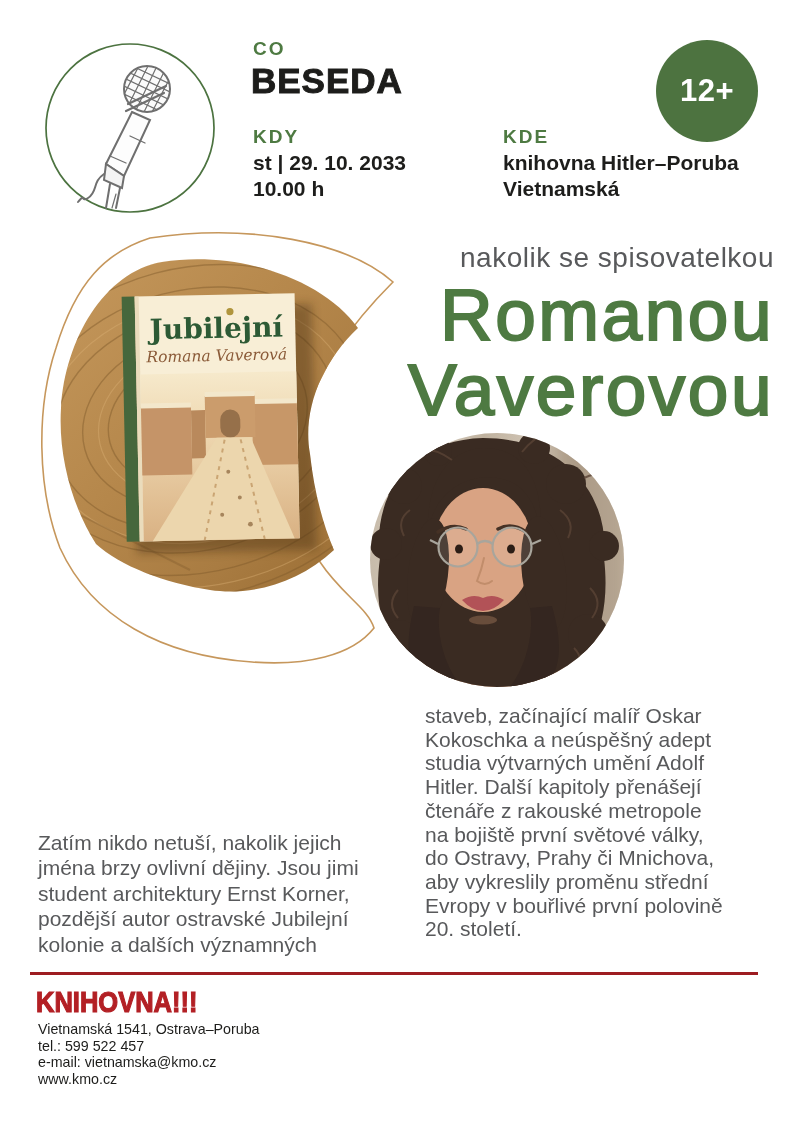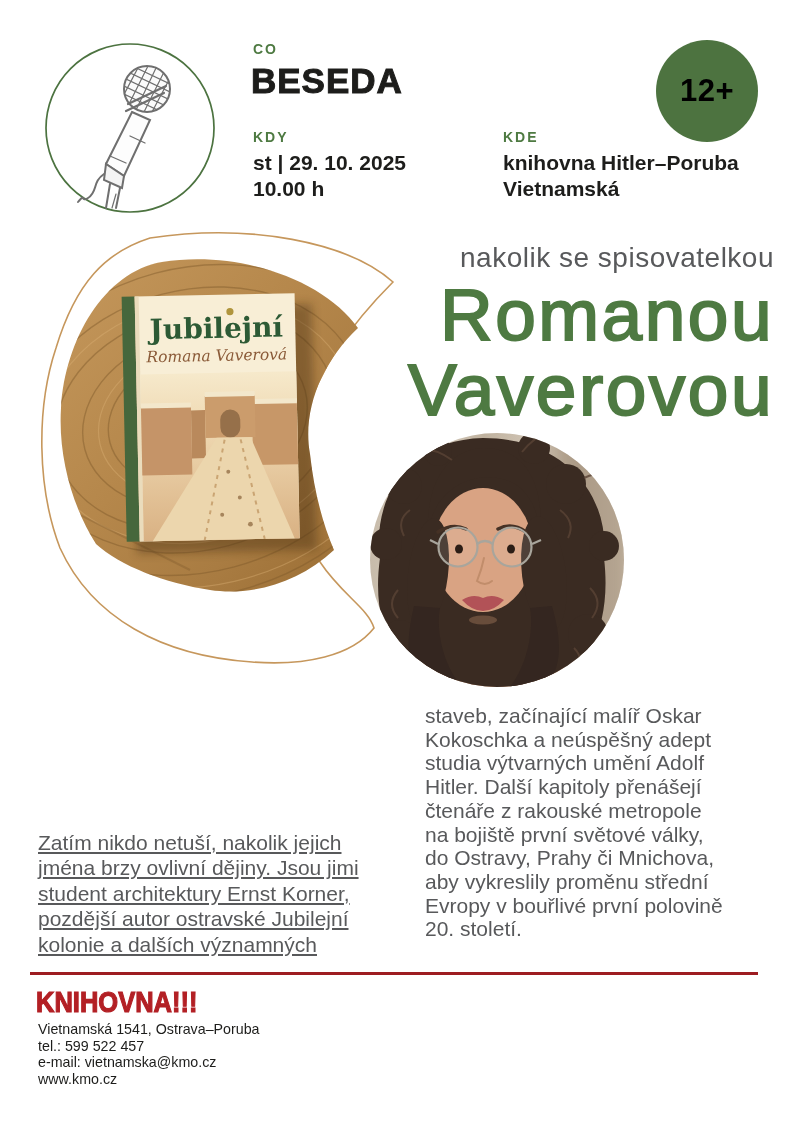--- a/index.html
+++ b/index.html
@@ -2,54 +2,54 @@
 <html style="--green: #4e7a42; --badge_green: #4d7340; --gray: #58595b; --black: #1d1d1b; --red: #b32025; --red_dark: #9d1c21; --tan: #c6975c;"><head>
 <meta charset="utf-8">
 <style>
   html,body{margin:0;padding:0;background:#e8e8e8;}
   .poster{
     position:relative;width:794px;height:1123px;margin:0 auto;background:#fff;
     font-family:"Liberation Sans",sans-serif;overflow:hidden;color:#1d1d1b;
   }
   .label-green{
     position:absolute;color:var(--green,#4e7a42);font-weight:700;
-    font-size:14px;letter-spacing:2px;line-height:24px;
+    font-size:19px;letter-spacing:2px;line-height:24px;
   }
   .big-title{
     position:absolute;font-size:35px;font-weight:700;letter-spacing:1px;
     color:var(--black,#1d1d1b);-webkit-text-stroke:1px var(--black,#1d1d1b);line-height:38px;
   }
   .bold-line{
     position:absolute;font-size:21px;font-weight:700;line-height:26px;color:var(--black,#1d1d1b);
   }
   .mic-badge{position:absolute;left:44px;top:42px;width:172px;height:172px;}
   .age-badge{
     position:absolute;left:656px;top:40px;width:102px;height:102px;border-radius:50%;
     background:var(--badge_green,#4d7340);display:flex;align-items:center;justify-content:center;
   }
-  .age-badge span{color:#000000;font-size:31px;font-weight:700;letter-spacing:.5px;}
+  .age-badge span{color:#ffffff;font-size:31px;font-weight:700;letter-spacing:.5px;}
   .hero{position:absolute;left:0;top:210px;width:794px;height:500px;}
   .tagline{
     position:absolute;left:340px;top:241px;width:434px;text-align:right;
     font-size:28px;line-height:33px;color:var(--gray,#58595b);letter-spacing:.5px;
   }
   .headline{
     position:absolute;left:330px;top:277px;width:444px;text-align:right;
     font-size:73px;line-height:75px;font-weight:400;letter-spacing:2.5px;
     color:var(--green,#4e7a42);-webkit-text-stroke:2px var(--green,#4e7a42);
     white-space:pre-line;
   }
   .col{position:absolute;white-space:pre-line;}
   .intro{
     left:38px;top:678px;width:420px;font-size:23.5px;line-height:28.3px;
     font-weight:700;color:var(--green,#4e7a42);
   }
   .intro strong{-webkit-text-stroke:.8px var(--green,#4e7a42);}
   .para{font-size:21px;color:var(--gray,#58595b);font-weight:400;}
-  .para-left{left:38px;top:830px;width:420px;line-height:25.4px;text-decoration:underline;}
+  .para-left{left:38px;top:830px;width:420px;line-height:25.4px;}
   .para-right{left:425px;top:704px;width:360px;line-height:23.7px;}
   .footer-rule{position:absolute;left:30px;top:972px;width:728px;height:3px;background:var(--red_dark,#9d1c21);}
   .brand{
     position:absolute;left:36px;top:985px;font-size:30px;font-weight:700;
     color:var(--red,#b32025);-webkit-text-stroke:1.2px var(--red,#b32025);
     transform:scaleX(.85);transform-origin:left top;letter-spacing:0;
   }
   .contact{
     position:absolute;left:38px;top:1021px;font-size:15px;line-height:16.6px;
     color:var(--black,#1d1d1b);white-space:pre-line;transform:scaleX(.95);transform-origin:left top;
@@ -81,21 +81,21 @@
       <path d="M62 122 L80 134 L78 146 L60 138 Z" fill="#f4f4f4"></path>
       <path d="M66 142 L62 166 M76 146 L72 166" stroke-width="2"></path>
       <path d="M60 132 C 48 140, 54 150, 44 156 C 36 161, 42 150, 34 160" stroke-width="2"></path>
       <path d="M72 152 L68 166" stroke-width="1.2"></path>
     </g>
   </svg>
 
   <div class="label-green" style="left:253px;top:37px">CO</div>
   <div class="big-title" style="left:251px;top:62px">BESEDA</div>
   <div class="label-green" style="left:253px;top:125px">KDY</div>
-  <div class="bold-line" style="left:253px;top:150px">st | 29. 10. 2025</div>
+  <div class="bold-line" style="left:253px;top:150px">st | 29. 10. 2033</div>
   <div class="bold-line" style="left:253px;top:176px">10.00 h</div>
   <div class="label-green" style="left:503px;top:125px">KDE</div>
   <div class="bold-line" style="left:503px;top:150px">knihovna Hitler–Poruba</div>
   <div class="bold-line" style="left:503px;top:176px">Vietnamská</div>
 
   <div class="age-badge">
     <span>12+</span>
   </div>
 
   <svg class="hero" viewBox="0 0 794 500">

